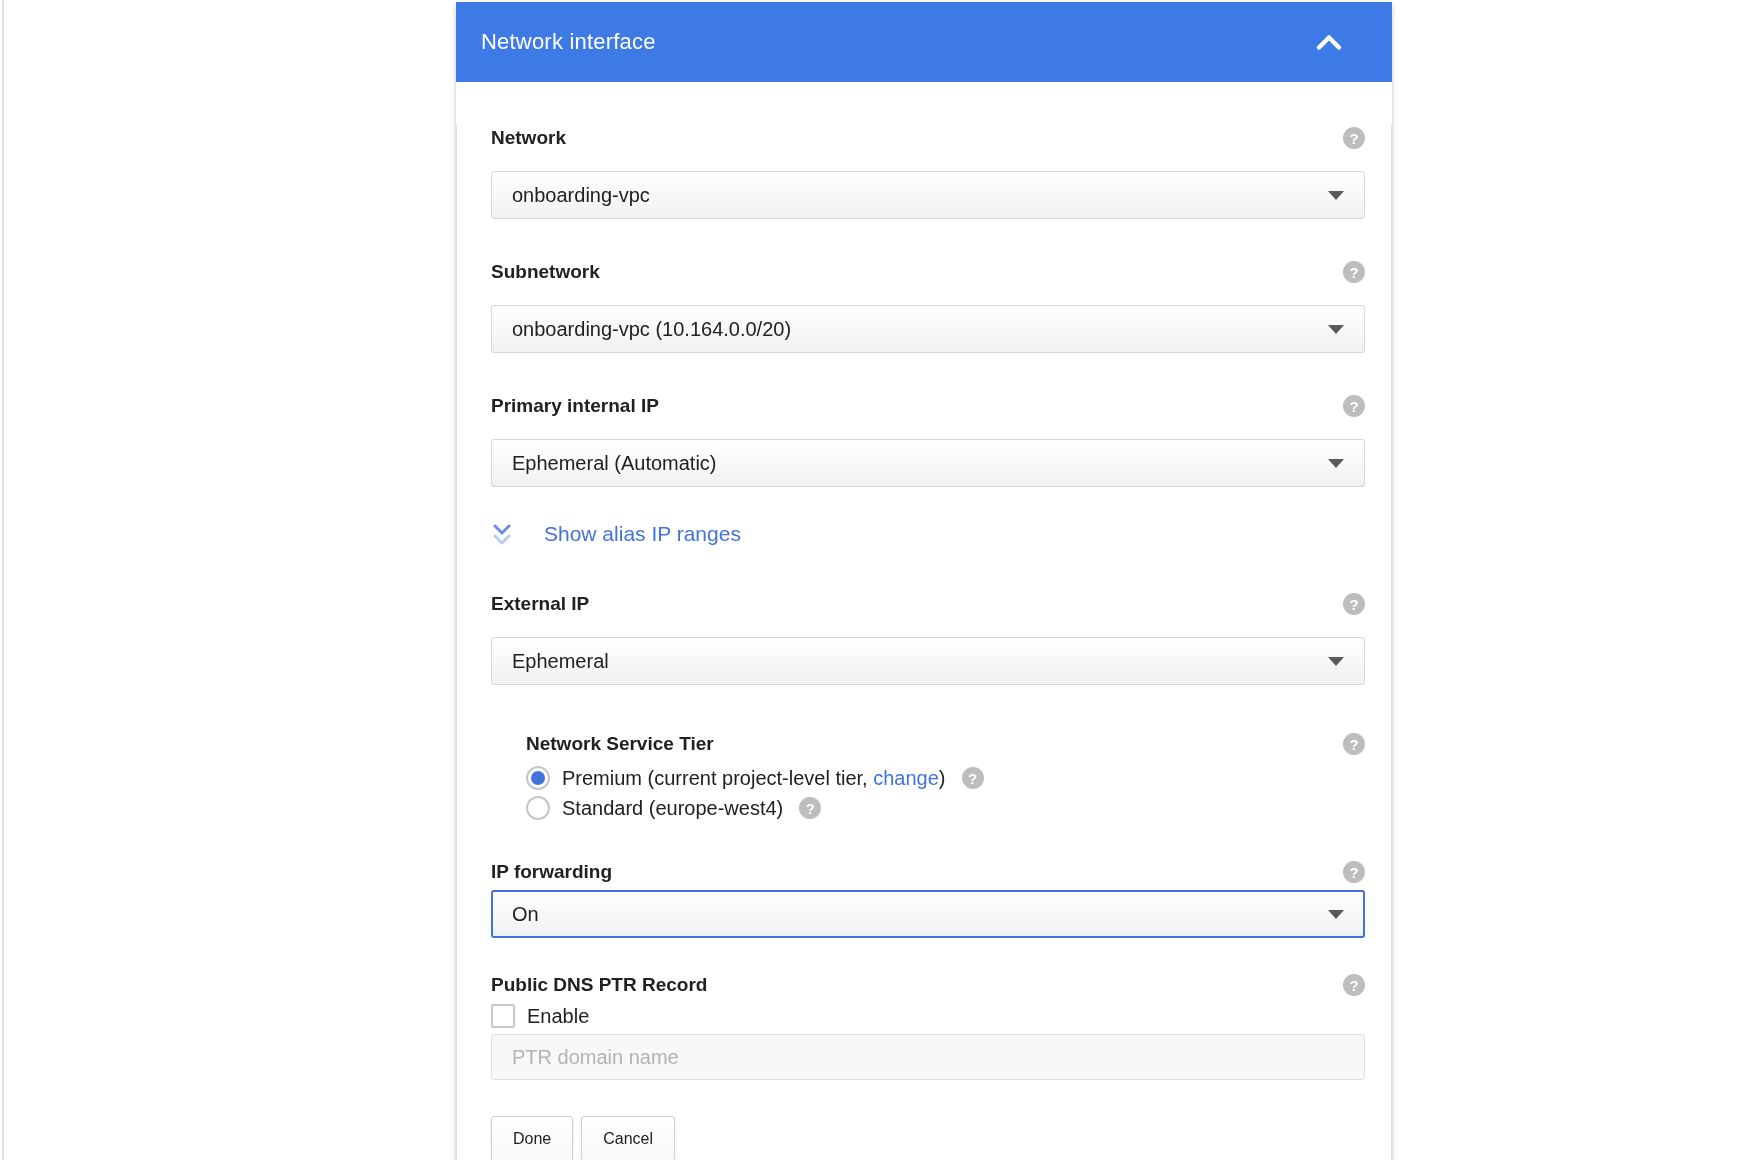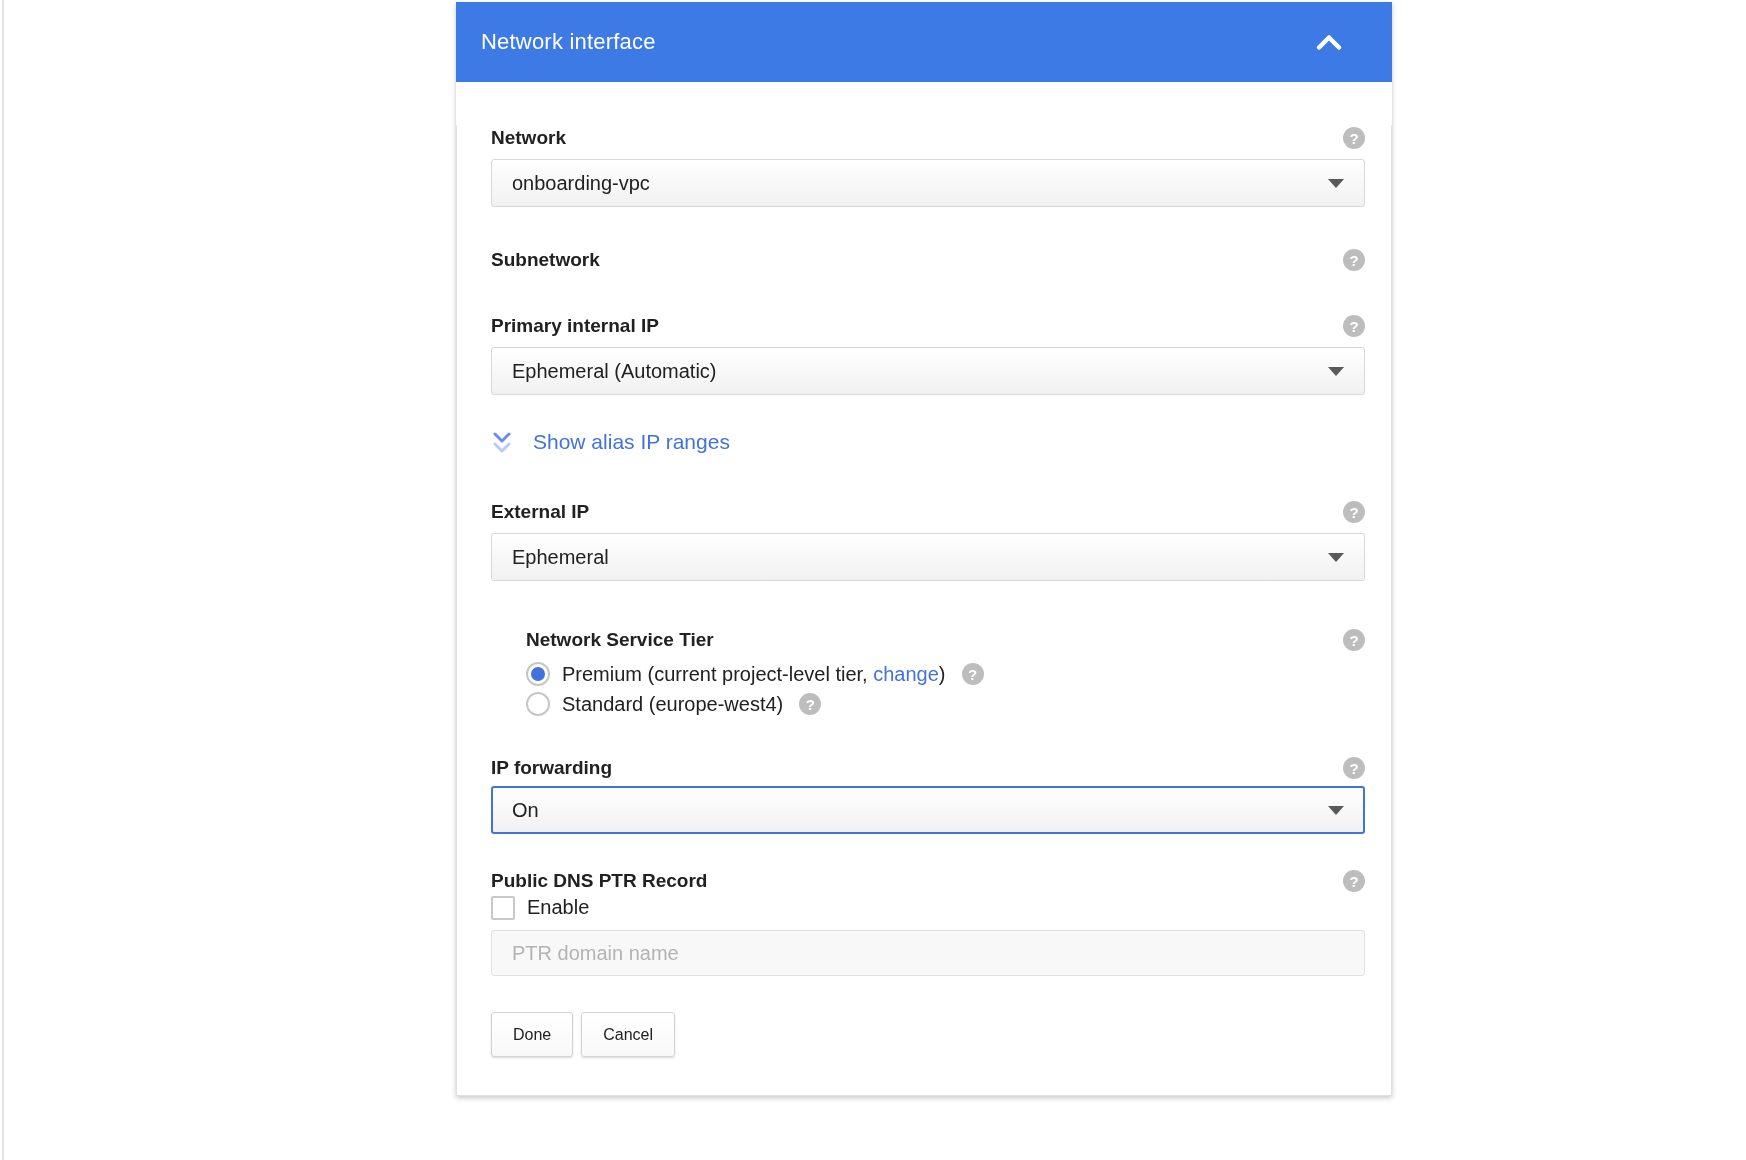--- a/index.html
+++ b/index.html
@@ -20,43 +20,43 @@
 
   .label-row { display:flex; align-items:center; gap:14px; height:26px;
                font-size:19px; font-weight:700; color:#212121;justify-content:space-between; }
   .help-icon { width:22px; height:22px; border-radius:50%; background:#bdbdbd; color:#fff;
                font-size:15px; font-weight:700; display:flex; align-items:center;
                justify-content:center; flex:none; cursor:pointer; line-height:1; }
 
   .select { height:48px; border:1px solid #d8d8d8; border-radius:3px;
             background:linear-gradient(#ffffff,#f1f1f1);
             display:flex; align-items:center; justify-content:space-between;
-            padding:0 20px; font-size:20px; color:#212121; margin-top:8px; cursor:pointer; }
+            padding:0 20px; font-size:20px; color:#212121; margin-top:20px; cursor:pointer; }
   .select.focused { border:2px solid #4272db; padding:0 19px; margin-top:5px;text-align:right; }
   .caret { width:0; height:0; border-left:8px solid transparent; border-right:8px solid transparent;
            border-top:9px solid #595959; }
 
   .mt43{margin-top:43px} .mt42{margin-top:42px} .mt40{margin-top:40px}
   .mt36{margin-top:36px} .mt34{margin-top:34px}
 
-  .link-row { margin-top:32px; display:flex; align-items:center; gap:20px;
+  .link-row { margin-top:32px; display:flex; align-items:center; gap:31px;
               color:#4272db; font-size:21px; cursor:pointer; height:30px; }
 
   .nst-block { margin-top:46px; margin-left:35px; }
   .radio-row { display:flex; align-items:center; gap:12px; height:30px; font-size:20px;
                color:#212121; cursor:pointer; }
   .radio-row.first { margin-top:6px; }
   .radio-outer { width:24px; height:24px; border:2px solid #c6c6c6; border-radius:50%;
                  background:#fff; display:flex; align-items:center; justify-content:center; flex:none; }
   .radio-dot { width:14px; height:14px; border-radius:50%; background:#4272db; }
   .radio-text { white-space:pre; }
   .inline-link { color:#4272db; cursor:pointer;margin-top:24px; }
   .radio-row .help-icon { margin-left:4px; }
 
-  .checkbox-row { margin-top:2px; display:flex; align-items:flex-start; gap:12px; height:28px;
+  .checkbox-row { margin-top:2px; display:flex; align-items:flex-end; gap:12px; height:28px;
                   font-size:20px; color:#212121; }
   .checkbox { width:24px; height:24px; border:2px solid #c9c9c9; border-radius:2px;
               background:#fff; flex:none; cursor:pointer; }
 
   .text-input { margin-top:6px; width:100%; height:46px; border:1px solid #e0e0e0; border-radius:3px;
                 background:#f8f8f8; padding:16px 20px; font-size:20px; color:#212121;
                 font-family:inherit; }
   .text-input::placeholder { color:#b3b3b3; opacity:1; }
 
   .btn-row { margin-top:36px; display:flex; gap:8px; }
@@ -90,20 +90,24 @@
       </div>
       <div class="select">
         <span>onboarding-vpc</span>
         <span class="caret"></span>
       </div>
 
       
       <div class="label-row mt40">
         <span>Subnetwork</span>
         <span class="help-icon">?</span>
+      </div>
+      <div class="select">
+        <span>onboarding-vpc (10.164.0.0/20)</span>
+        <span class="caret"></span>
       </div>
 
       
       <div class="label-row mt40">
         <span>Primary internal IP</span>
         <span class="help-icon">?</span>
       </div>
       <div class="select">
         <span>Ephemeral (Automatic)</span>
         <span class="caret"></span>

